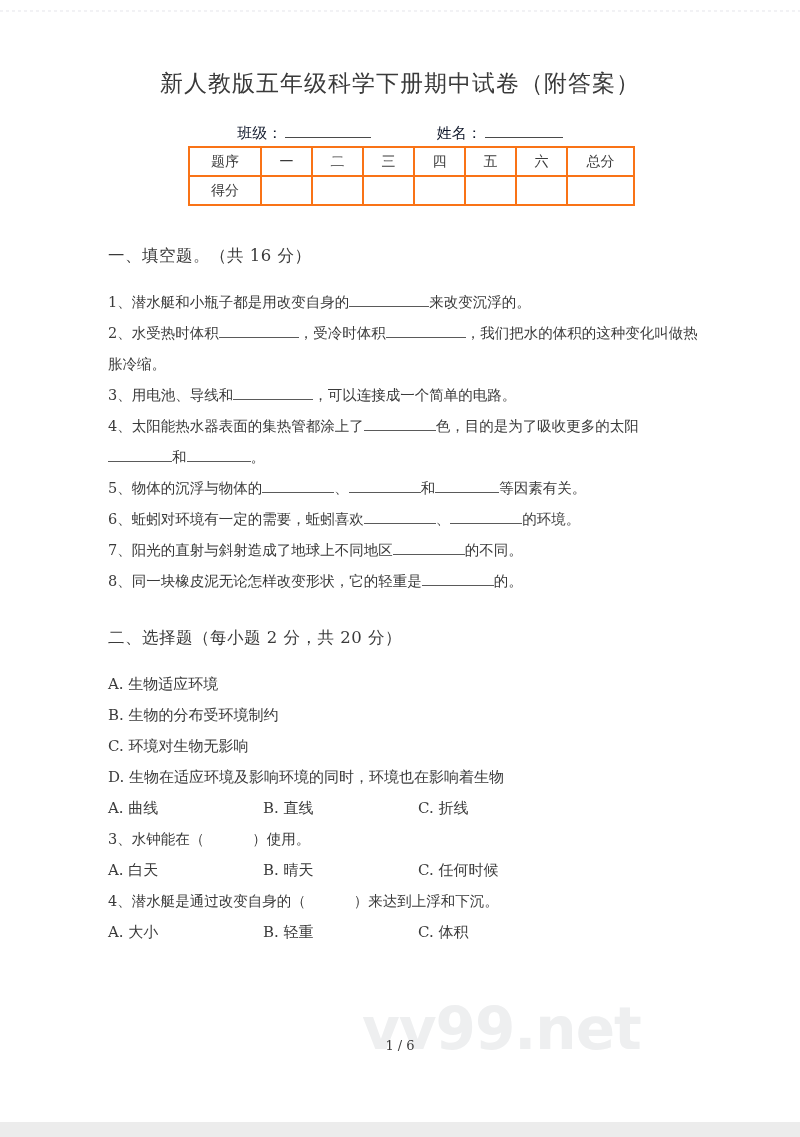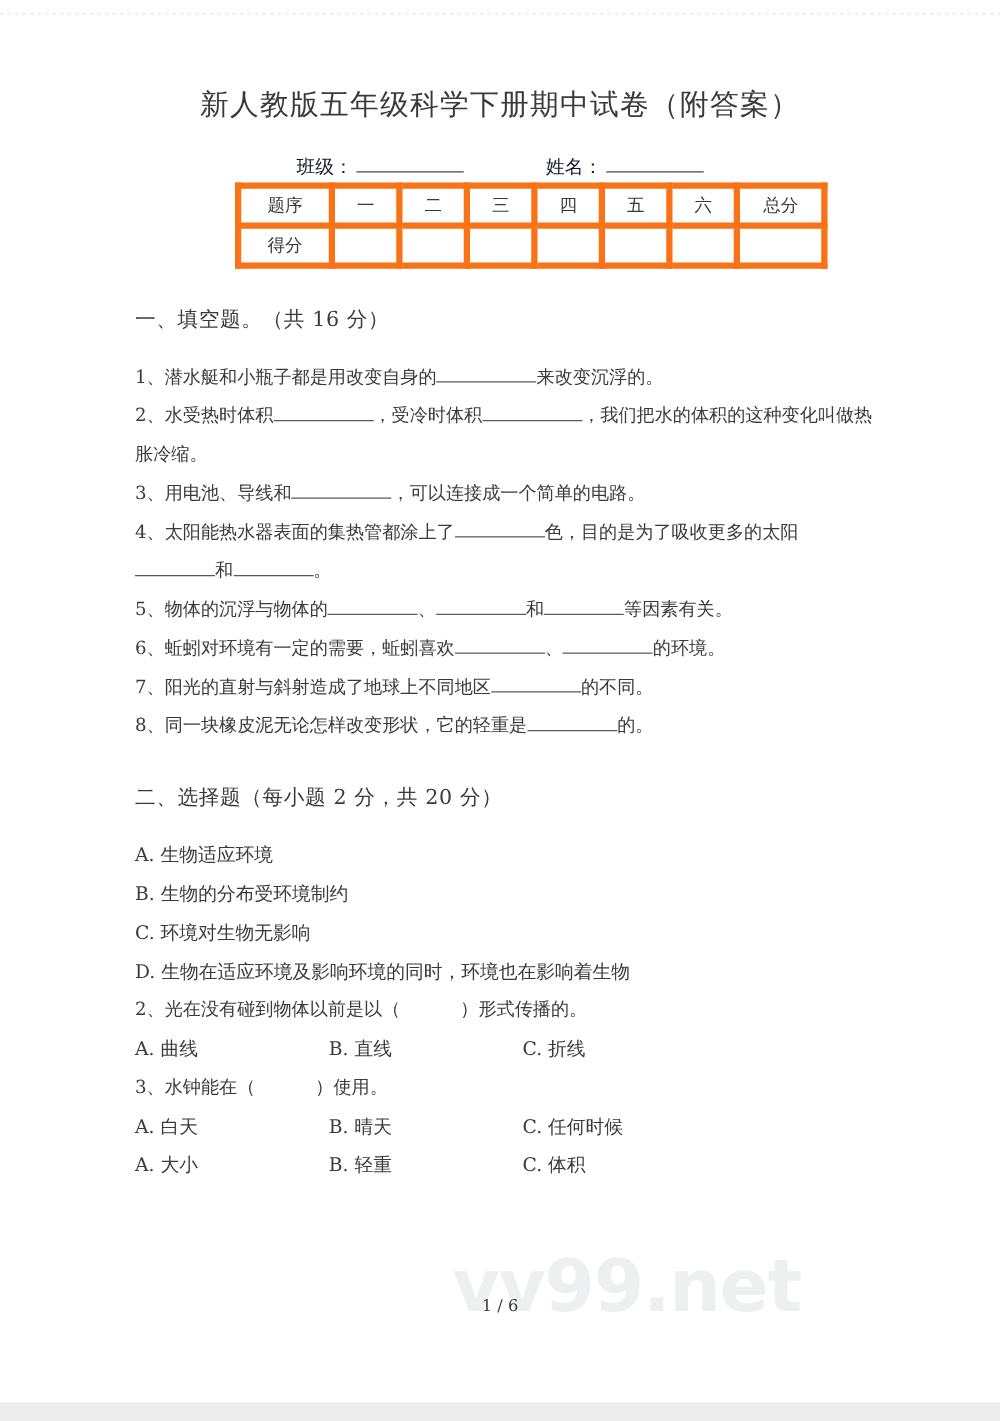--- a/index.html
+++ b/index.html
@@ -103,21 +103,21 @@
   
   #score-table {
     position: absolute;
     left: 188px;
     top: 146px;
     border-collapse: collapse;
     font-size: 14px;
     color: #3a3a3a;
   }
   #score-table td {
-    border: 5px solid #f97316;
+    border: 2px solid #f97316;
     height: 27px;
     text-align: center;
     vertical-align: middle;
     padding: 0;
     font-weight: 400;
   }
   #score-table td.head-col { width: 70px; }
   #score-table td.num-col  { width: 49px; }
   #score-table td.total-col{ width: 65px; }
 
@@ -261,34 +261,34 @@
       <span>8、同一块橡皮泥无论怎样改变形状，它的轻重是</span><span class="blank w72"></span><span>的。</span>
     </p>
 
     <div class="section-head second">二、选择题（每小题 2 分，共 20 分）</div>
 
     <p class="opt-line">A. 生物适应环境</p>
     <p class="opt-line">B. 生物的分布受环境制约</p>
     <p class="opt-line">C. 环境对生物无影响</p>
     <p class="opt-line">D. 生物在适应环境及影响环境的同时，环境也在影响着生物</p>
 
-    <p class="q-line">
-      <span>2、光在没有碰到物体以前是以（</span><span class="paren"></span><span>）形式传播的。</span>
-    </p>
     <p class="opt-line">
       <span class="opt-cell">A. 曲线</span><span class="opt-cell">B. 直线</span><span class="opt-cell">C. 折线</span>
     </p>
 
     <p class="q-line">
       <span>3、水钟能在（</span><span class="paren"></span><span>）使用。</span>
     </p>
     <p class="opt-line">
       <span class="opt-cell">A. 白天</span><span class="opt-cell">B. 晴天</span><span class="opt-cell">C. 任何时候</span>
     </p>
 
+    <p class="q-line">
+      <span>4、潜水艇是通过改变自身的（</span><span class="paren"></span><span>）来达到上浮和下沉。</span>
+    </p>
     <p class="opt-line">
       <span class="opt-cell">A. 大小</span><span class="opt-cell">B. 轻重</span><span class="opt-cell">C. 体积</span>
     </p>
 
   </div>
 
   <div id="watermark">vv99.net</div>
 
   <div id="page-footer">1 / 6</div>
 

